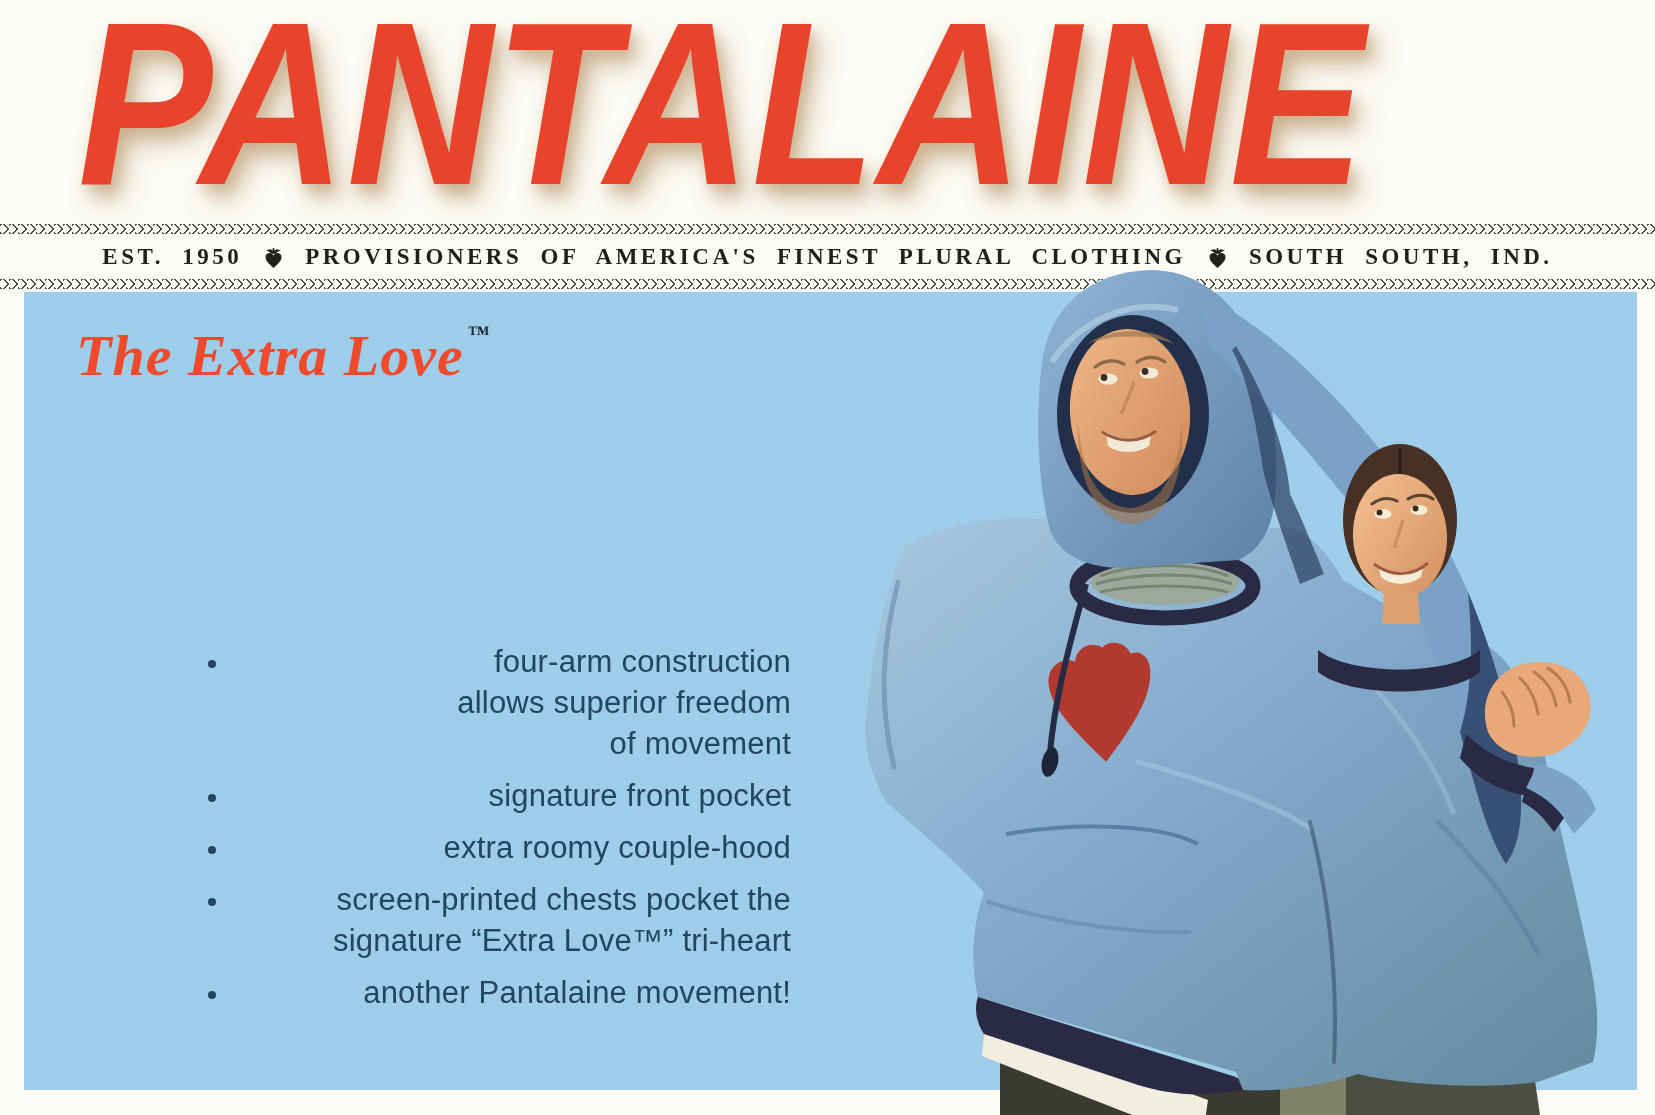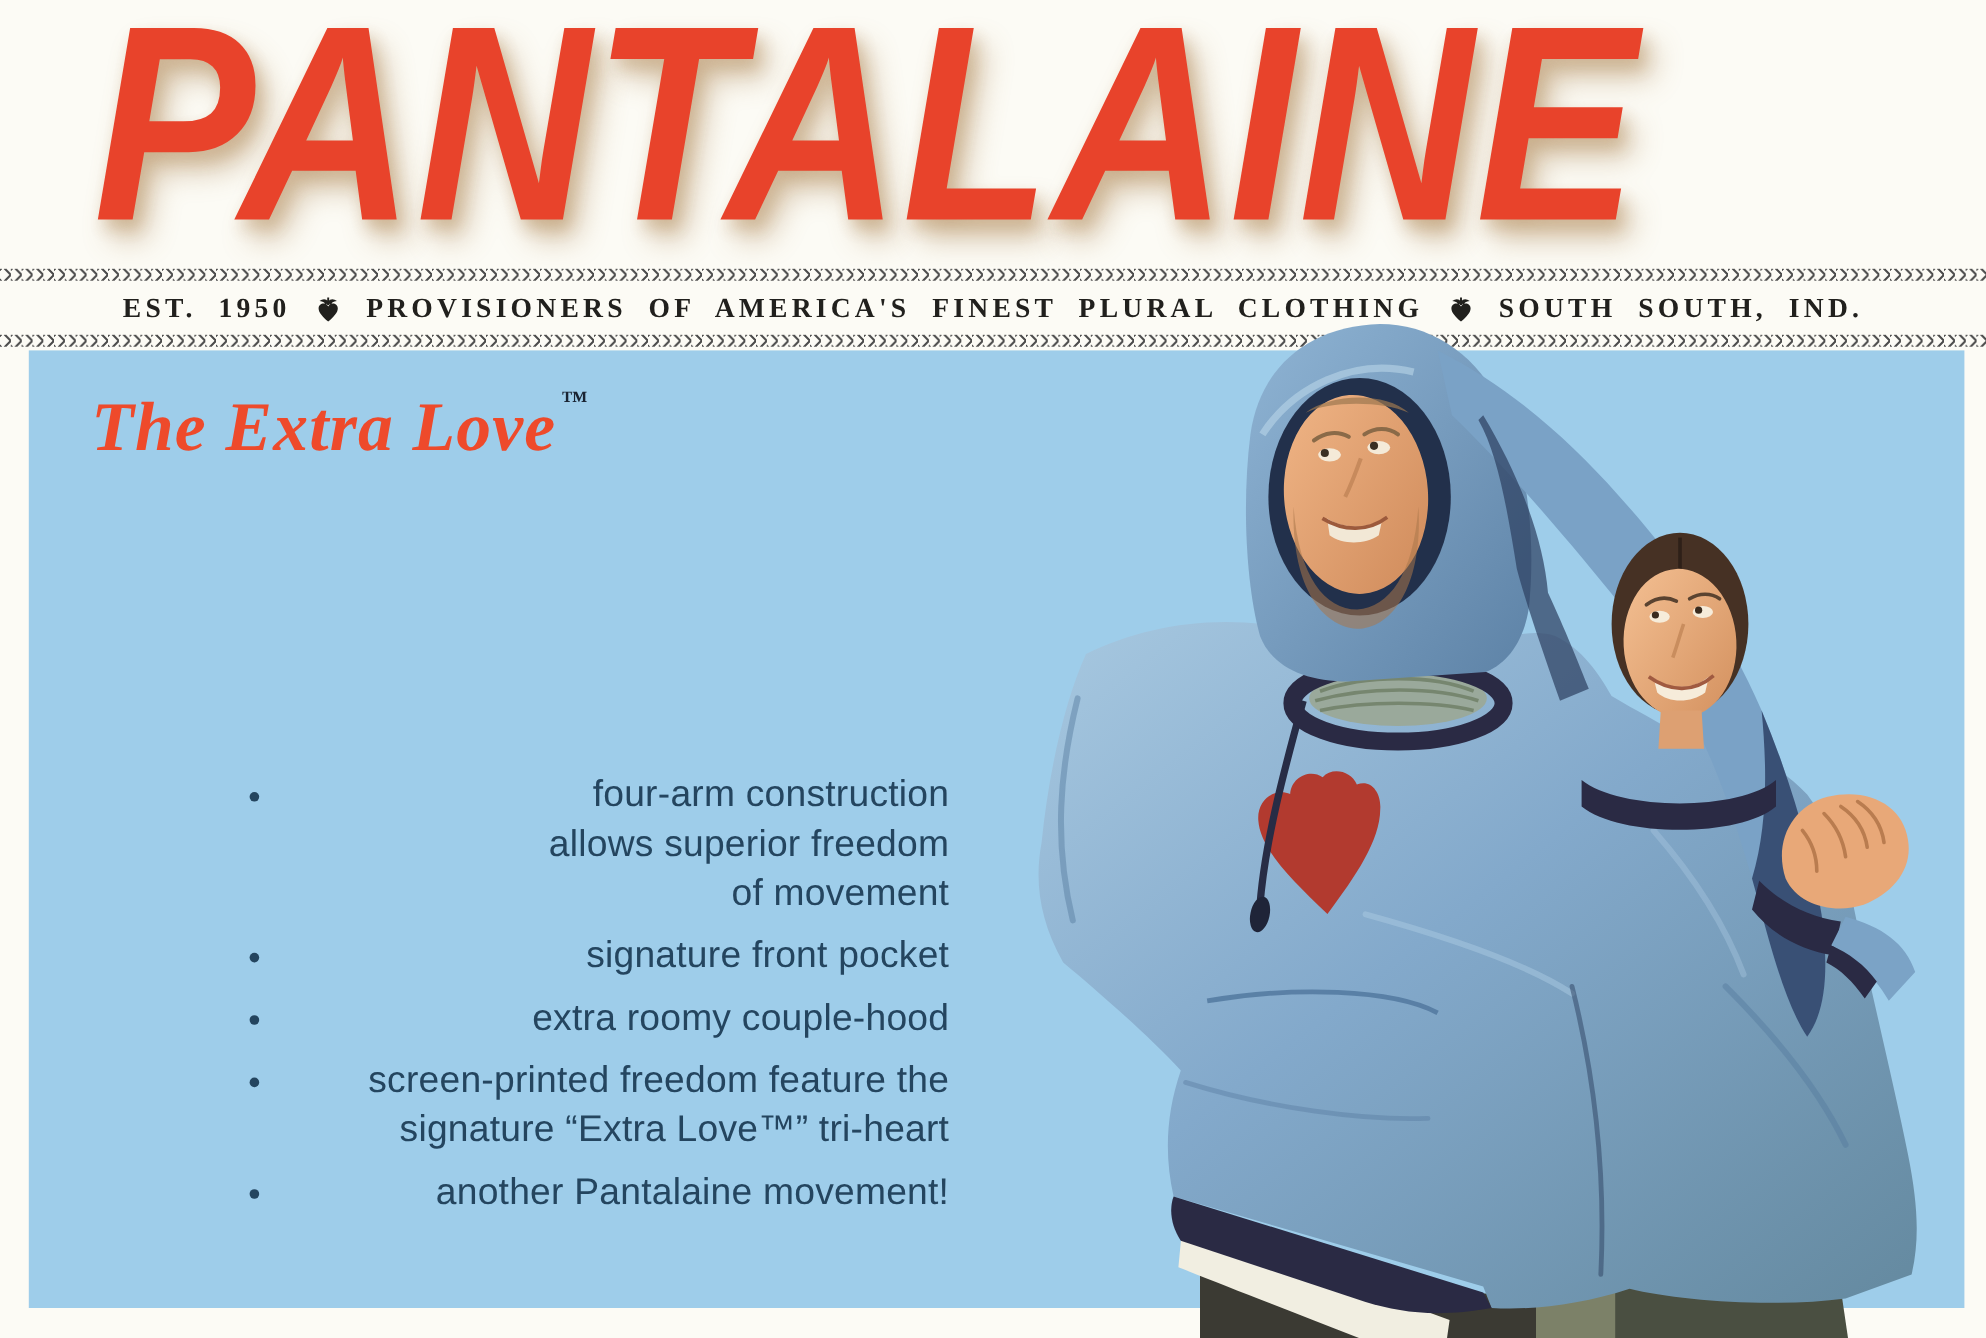--- a/index.html
+++ b/index.html
@@ -101,21 +101,21 @@
       <span>The Extra Love</span><span class="tm" style="color:#1a2433">™</span>
     </h2>
     <h3 class="headline" style="color:#141626">
     </h3>
     <ul class="features" style="color:#24455f">
       <li>four-arm construction
 allows superior freedom
 of movement</li>
       <li>signature front pocket</li>
       <li>extra roomy couple-hood</li>
-      <li>screen-printed freedom feature the
+      <li>screen-printed chests pocket the
 signature “Extra Love™” tri-heart</li>
       <li>another Pantalaine movement!</li>
     </ul>
   </section>
 
   <svg class="photo" viewBox="0 0 817 853" xmlns="http://www.w3.org/2000/svg">
     <title>Man and woman smiling inside one shared blue two-person hooded sweatshirt with a red tri-heart print</title>
     <defs>
       <linearGradient id="gHoodie" x1="0" y1="0" x2="1" y2="1">
         <stop offset="0" stop-color="#a7c8e0"></stop>

